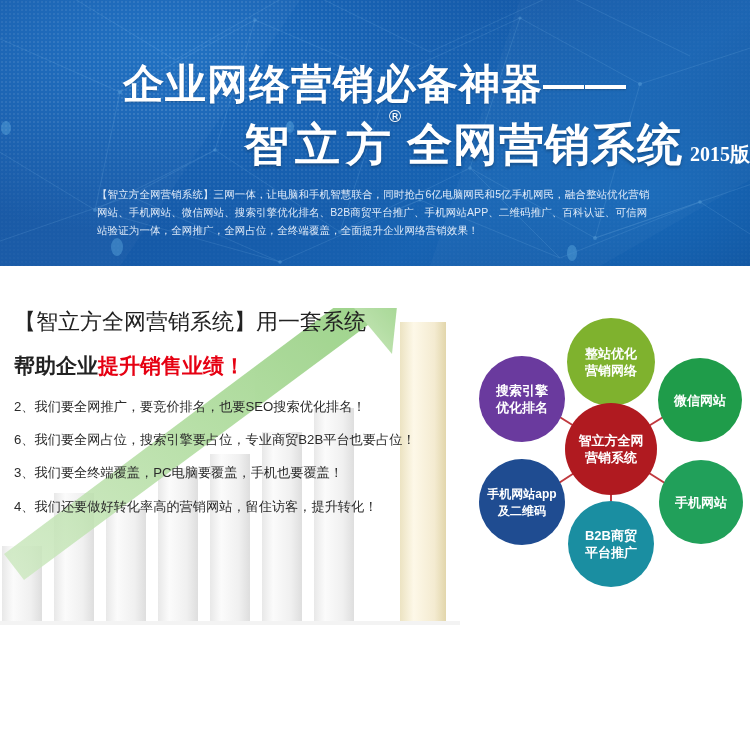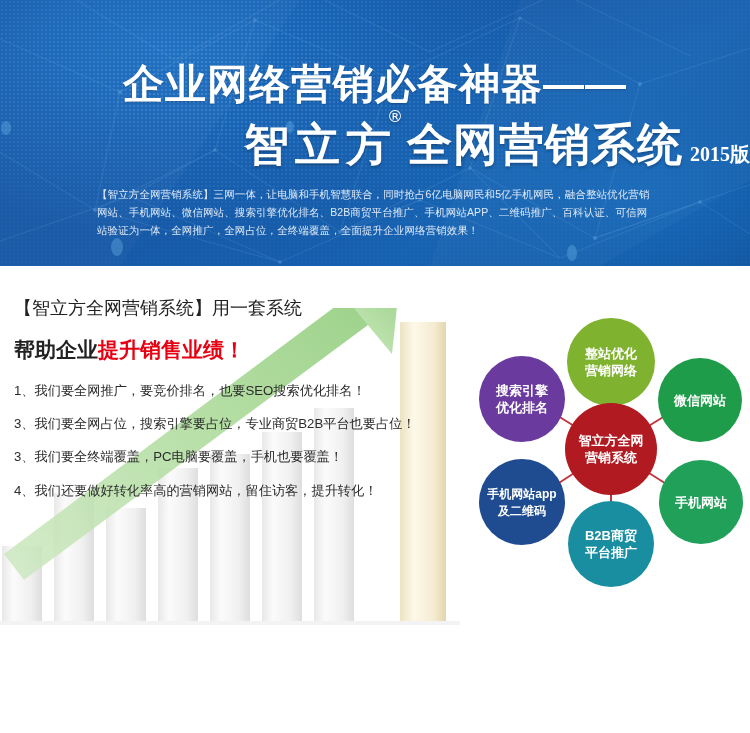--- a/index.html
+++ b/index.html
@@ -145,24 +145,24 @@
   }
   .copy {
     position: absolute;
     left: 14px;
     top: 33px;
     z-index: 5;
     width: 460px;
   }
   .copy-h1 {
     color: #222222;
-    font-size: 18px;
+    font-size: 22px;
     font-weight: normal;
     line-height: 1;
-    margin: 0 0 22px 0;
+    margin: 12px 0 22px 0;
     white-space: nowrap;
   }
   .copy-h2 {
     font-size: 21px;
     font-weight: bold;
     line-height: 1;
     margin: 0 0 24px 0;
     white-space: nowrap;
     color: #222222;
   }
@@ -325,22 +325,22 @@
         <path d="M330 -30 L400 -30 L392 46 L362 10 Z" fill="url(#arrGrad)"></path>
       </g>
     </svg>
 
     <div class="copy">
       <h3 class="copy-h1">【智立方全网营销系统】用一套系统</h3>
       <h2 class="copy-h2">
         <span>帮助企业</span><span class="hl">提升销售业绩！</span>
       </h2>
       <ul class="copy-list">
-        <li>1、我们要全网推广，要竞价排名，也要SEO搜索优化排名！</li>
-        <li>3、我们要全网占位，搜索引擎要占位，专业商贸B2B平台也要占位！</li>
+        <li>2、我们要全网推广，要竞价排名，也要SEO搜索优化排名！</li>
+        <li>6、我们要全网占位，搜索引擎要占位，专业商贸B2B平台也要占位！</li>
         <li>3、我们要全终端覆盖，PC电脑要覆盖，手机也要覆盖！</li>
         <li>4、我们还要做好转化率高的营销网站，留住访客，提升转化！</li>
       </ul>
     </div>
   </div>
 
   <div class="diagram">
     <svg viewBox="0 0 278 290" width="278" height="290">
 
       <g stroke="#c0393f" stroke-width="2">

